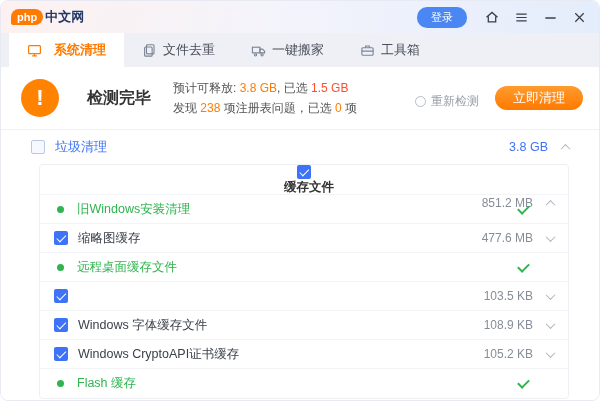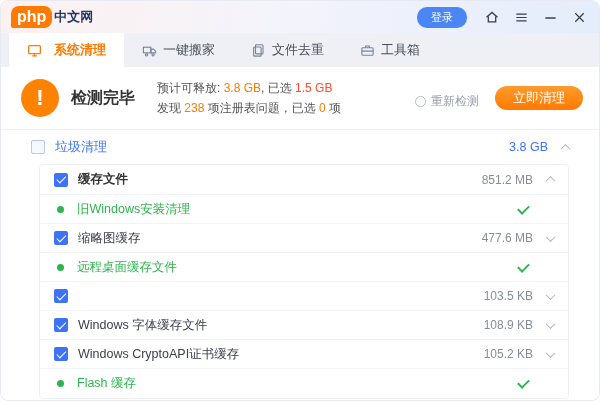--- a/index.html
+++ b/index.html
@@ -3,60 +3,60 @@
 <meta charset="utf-8">
 <style>
   * { margin:0; padding:0; box-sizing:border-box; }
   html,body { width:600px; height:401px; background:#fff; font-family:"Liberation Sans",sans-serif; }
   .window { width:600px; height:401px; border-radius:8px; overflow:hidden; background:#fff; display:flex; flex-direction:column; border:1px solid #e7eaf2; }
 
   
   .titlebar { height:32px; flex:0 0 32px; display:flex; align-items:center; padding:0 12px 0 10px;
     background:linear-gradient(100deg,#fdf1f0 0%,#f4f4fb 45%,#e4edfb 100%); }
   .logo { display:flex; align-items:center; gap:2px; }
-  .logo-php { background:#ff7a00; color:#fff; font-weight:bold; font-size:16px; padding:2px 6px; border-radius:8px 8px 8px 2px; }
+  .logo-php { background:#ff7a00; color:#fff; font-weight:bold; font-size:11px; padding:2px 6px; border-radius:8px 8px 8px 2px; }
   .logo-suffix { color:#233a66; font-weight:bold; font-size:13px; }
   .titlebar-right { margin-left:auto; display:flex; align-items:center; gap:13px; }
   .login-btn { background:#4b86f5; color:#fff; border:none; font-size:11px; padding:3px 14px; border-radius:10px; cursor:pointer; margin-right:4px;text-align:center; }
   .tb-icon { display:inline-flex; width:16px; height:16px; align-items:center; justify-content:center; cursor:pointer; }
 
   
   .tabbar { height:34px; flex:0 0 34px; display:flex; background:#eef0f6; padding-left:8px; }
   .tab { display:flex; align-items:center; gap:6px; padding:0 18px; font-size:13px; color:#4a4f5a; cursor:pointer; }
   .tab.active { background:#fff; color:#ff7a00; font-weight:bold;gap:12px; }
   .tab .tab-icon { display:inline-flex; width:15px; height:15px; }
 
   
   .main { flex:1; background:#fff; overflow:hidden; }
 
   
   .status-row { display:flex; align-items:center; height:62px; padding:0 16px 0 20px; }
   .warn-circle { width:38px; height:38px; border-radius:50%; background:#ff8300; color:#fff; font-weight:bold; font-size:22px;
     display:flex; align-items:center; justify-content:center; flex:0 0 38px; }
-  .status-title { font-size:16px; color:#333; font-weight:bold; margin-left:12px; }
+  .status-title { font-size:16px; color:#333; font-weight:bold; margin-left:28px; }
   .status-lines { margin-left:22px; font-size:12px; color:#555; line-height:20px; }
   .hl-orange { color:#ff7a00; }
   .hl-red { color:#ff4d2e; }
   .status-actions { margin-left:auto; display:flex; align-items:flex-end; gap:16px; }
   .recheck { display:flex; align-items:center; gap:5px; font-size:12px; color:#9aa0aa; cursor:pointer; }
   .circle-icon { width:11px; height:11px; border:1px solid #b7bcc6; border-radius:50%; }
   .clean-btn { background:linear-gradient(180deg,#ff9b2e,#ff7a00); color:#fff; border:none; font-size:13px; padding:3px 18px; border-radius:16px; cursor:pointer; }
 
   .divider { border-bottom:1px solid #eef0f4; }
 
   
   .group-row { display:flex; align-items:center; height:34px; padding:0 30px; cursor:pointer; }
   .group-label { font-size:13px; color:#3e73f7; margin-left:10px; }
   .row-right { margin-left:auto; display:flex; align-items:center; gap:14px; }
   .group-size { font-size:12.5px; color:#3e73f7; }
 
   .card { margin:0 30px 0 38px; border:1px solid #edeff3; border-radius:4px; }
   .row { display:flex; align-items:center; padding:0 14px; border-bottom:1px solid #f2f4f7; cursor:pointer; }
   .row:last-child { border-bottom:none; }
-  .sub-row { height:30px; }
+  .sub-row { height:30px;flex-direction:column; }
   .item { height:29px; }
   .item-label { font-size:12.5px; color:#3c404a; margin-left:10px; }
   .item-label.done { color:#2fb44f; }
   .sub-label { font-size:12.5px; color:#333; margin-left:10px; font-weight:bold; }
   .size { font-size:12px; color:#878d98; }
 
   
   .checkbox { width:14px; height:14px; border-radius:2px; background:#3e73f7; position:relative; flex:0 0 14px; }
   .checkbox::after { content:""; position:absolute; left:4.5px; top:1.5px; width:4px; height:7.5px;
     border:solid #fff; border-width:0 1.6px 1.6px 0; transform:rotate(45deg); }
@@ -113,36 +113,36 @@
         <svg width="15" height="15" viewBox="0 0 16 16" fill="none" stroke="#ff7a00" stroke-width="1.3">
             <rect x="1.7" y="2.7" width="12.6" height="8.6" rx="1"></rect>
             <path d="M5.5 13.8h5M8 11.3v2.5"></path>
           </svg>
       </span>
       <span>系统清理</span>
     </div>
     <div class="tab">
       <span class="tab-icon">
         <svg width="15" height="15" viewBox="0 0 16 16" fill="none" stroke="#7b8494" stroke-width="1.2">
+            <rect x="4.8" y="1.8" width="8" height="9.8" rx="1"></rect>
+            <rect x="2.8" y="4.2" width="8" height="9.8" rx="1"></rect>
+          </svg>
+      </span>
+      <span>文件去重</span>
+    </div>
+    <div class="tab">
+      <span class="tab-icon">
+        <svg width="15" height="15" viewBox="0 0 16 16" fill="none" stroke="#7b8494" stroke-width="1.2">
             <rect x="1.5" y="4.5" width="8" height="6"></rect>
             <path d="M9.5 6.5h2.8l2.2 2.2v1.8H9.5z"></path>
             <circle cx="4.8" cy="12.6" r="1.2"></circle>
             <circle cx="11.8" cy="12.6" r="1.2"></circle>
           </svg>
       </span>
       <span>一键搬家</span>
-    </div>
-    <div class="tab">
-      <span class="tab-icon">
-        <svg width="15" height="15" viewBox="0 0 16 16" fill="none" stroke="#7b8494" stroke-width="1.2">
-            <rect x="4.8" y="1.8" width="8" height="9.8" rx="1"></rect>
-            <rect x="2.8" y="4.2" width="8" height="9.8" rx="1"></rect>
-          </svg>
-      </span>
-      <span>文件去重</span>
     </div>
     <div class="tab">
       <span class="tab-icon">
         <svg width="15" height="15" viewBox="0 0 16 16" fill="none" stroke="#7b8494" stroke-width="1.2">
             <rect x="2" y="5" width="12" height="8" rx="1"></rect>
             <path d="M6 5V3.2h4V5M2 8.6h12"></path>
           </svg>
       </span>
       <span>工具箱</span>
     </div>

